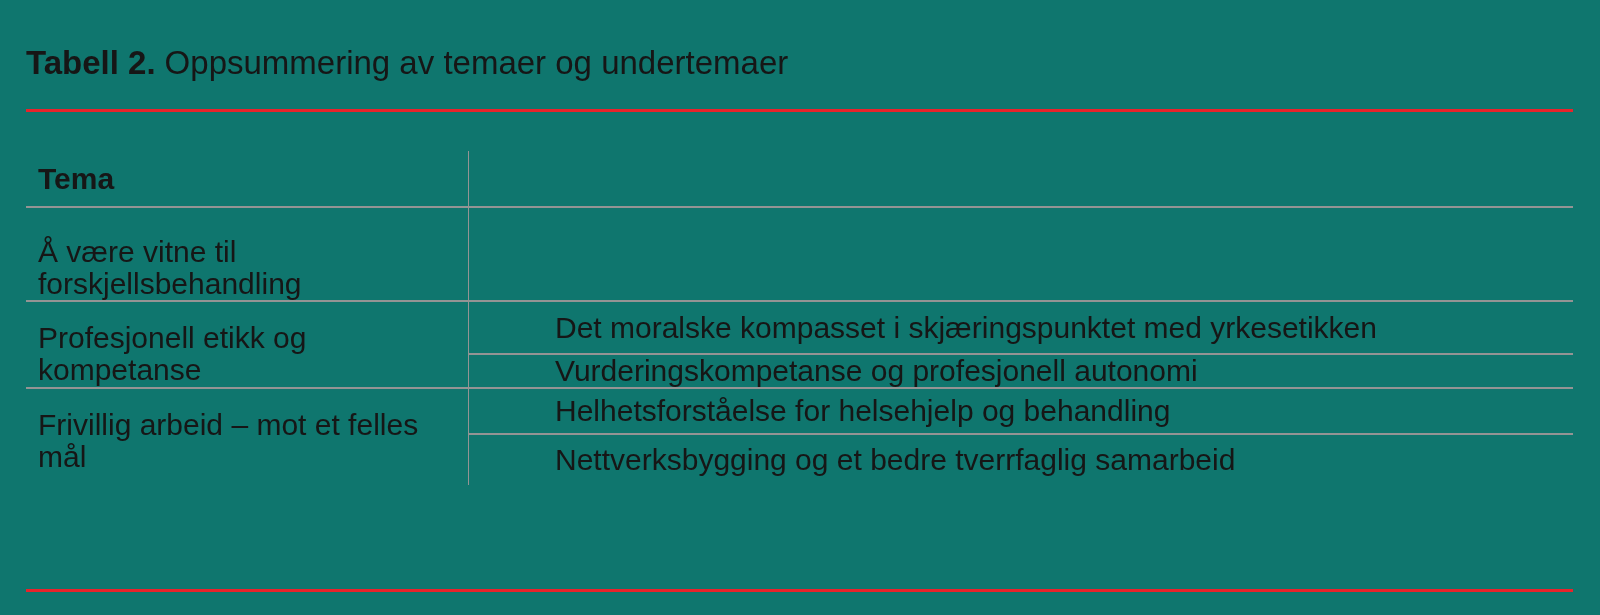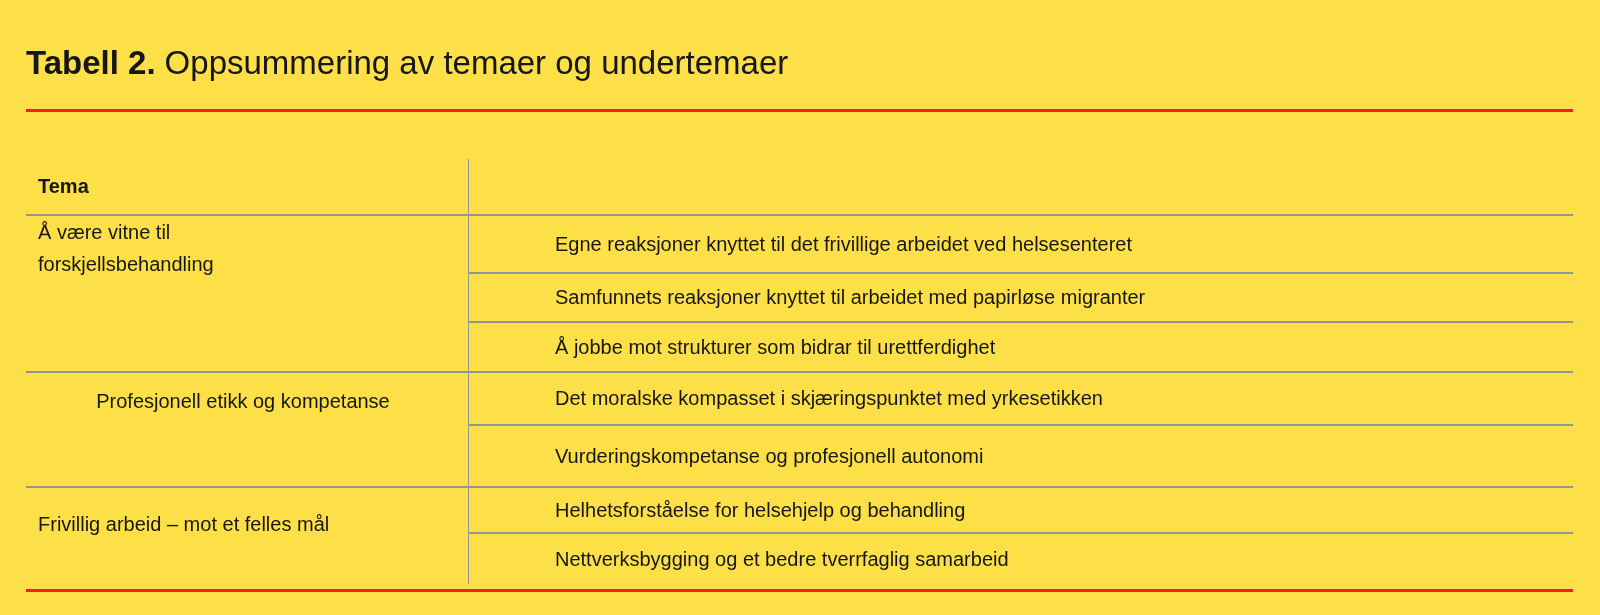--- a/index.html
+++ b/index.html
@@ -6,21 +6,21 @@
     --accent-red: #e8232b;
     --grid-gray: #949494;
     --text-color: #161616;
   }
   * { margin: 0; padding: 0; box-sizing: border-box; }
   html, body { background: #ffffff; }
   .page {
     position: relative;
     width: 1600px;
     height: 615px;
-    background: #fde047;
+    background: #0f766e;
     font-family: "Liberation Sans", sans-serif;
     color: var(--text-color);
     overflow: hidden;
   }
   .caption {
     position: absolute;
     left: 26px;
     top: 40px;
     font-size: 33px;
     line-height: 46px;
@@ -35,23 +35,23 @@
     width: 1547px;
     height: 3px;
     background: var(--accent-red);
   }
   .red-rule.top { top: 109px; }
   .red-rule.bottom { top: 589px; }
 
   .ttable {
     position: absolute;
     left: 26px;
-    top: 159px;
+    top: 151px;
     width: 1547px;
-    font-size: 20px;
+    font-size: 30px;
   }
   .col-tema {
     width: 443px;
     flex: none;
     border-right: 1.5px solid var(--grid-gray);
   }
   .col-under { flex: 1 1 auto; min-width: 0; }
 
   .thead {
     display: flex;
@@ -68,37 +68,37 @@
   .thead .col-under { padding-left: 86px; }
 
   .group { display: flex; }
   .group:not(:last-child) { border-bottom: 2px solid var(--grid-gray); }
   .group .col-tema {
     padding-left: 12px;
     padding-right: 20px;
     line-height: 32px;
     white-space: pre-line;
   }
-  .g1 .col-tema { padding-top: 0; }
-  .g2 .col-tema { padding-top: 12px; text-align: center; }
+  .g1 .col-tema { padding-top: 28px; }
+  .g2 .col-tema { padding-top: 20px; }
   .g3 .col-tema { padding-top: 20px; }
 
   .subs { flex: 1 1 auto; min-width: 0; display: flex; flex-direction: column; }
   .sub {
     display: flex;
     align-items: center;
     padding-left: 86px;
   }
   .sub:not(:last-child) { border-bottom: 2px solid var(--grid-gray); }
 
   .g1 .sub:nth-child(1) { height: 58px; }
   .g1 .sub:nth-child(2) { height: 49px; }
   .g1 .sub:nth-child(3) { height: 48px; }
   .g2 .sub:nth-child(1) { height: 53px; }
-  .g2 .sub:nth-child(2) { height: 60px; }
+  .g2 .sub:nth-child(2) { height: 32px; }
   .g3 .sub:nth-child(1) { height: 46px; }
   .g3 .sub:nth-child(2) { height: 50px; }
 </style>
 </head>
 <body>
 
 <div class="page">
 
   <div class="caption">
     <span class="cap-label">Tabell 2.</span><span class="cap-text">Oppsummering av temaer og undertemaer</span>
@@ -108,25 +108,20 @@
 
   <div class="ttable">
 
     <div class="thead">
       <div class="col-tema">Tema</div>
     </div>
 
     <div class="group g1">
       <div class="col-tema">Å være vitne til
 forskjellsbehandling</div>
-      <div class="subs">
-        <div class="sub">Egne reaksjoner knyttet til det frivillige arbeidet ved helsesenteret</div>
-        <div class="sub">Samfunnets reaksjoner knyttet til arbeidet med papirløse migranter</div>
-        <div class="sub">Å jobbe mot strukturer som bidrar til urettferdighet</div>
-      </div>
     </div>
 
     <div class="group g2">
       <div class="col-tema">Profesjonell etikk og kompetanse</div>
       <div class="subs">
         <div class="sub">Det moralske kompasset i skjæringspunktet med yrkesetikken</div>
         <div class="sub">Vurderingskompetanse og profesjonell autonomi</div>
       </div>
     </div>
 

